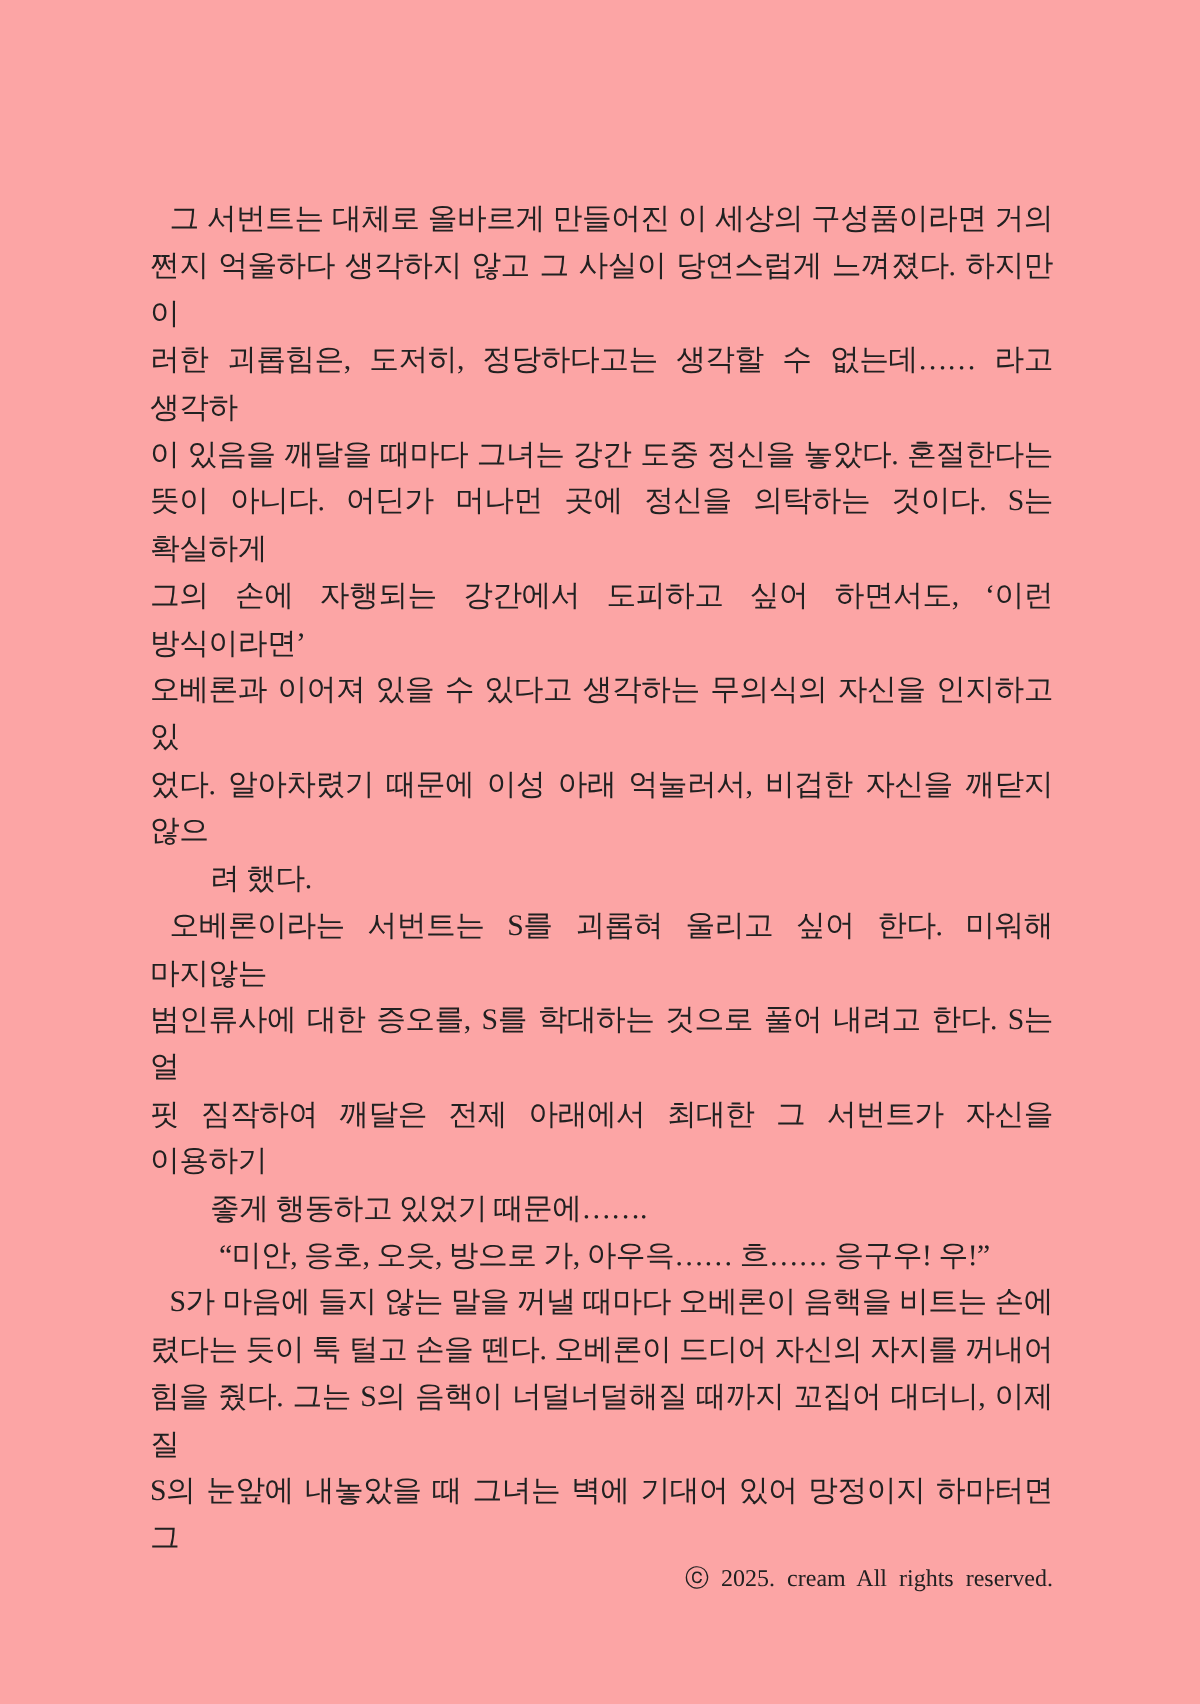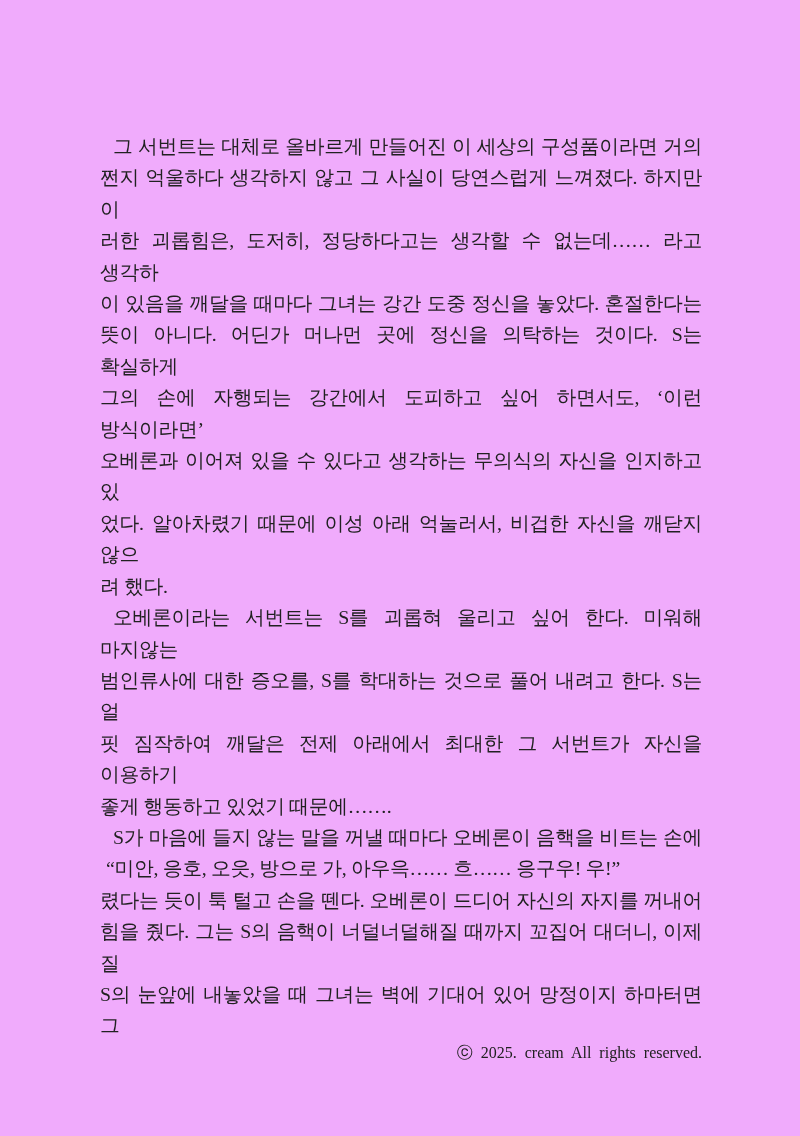--- a/index.html
+++ b/index.html
@@ -4,21 +4,21 @@
 <style>
   html, body {
     margin: 0;
     padding: 0;
     background: #ffffff;
   }
   .page {
     position: relative;
     width: 800px;
     height: 1136px;
-    background: #f0abfc;
+    background: #fca5a5;
     overflow: hidden;
     font-family: "Liberation Serif", "DejaVu Serif", serif;
     color: #212121;
   }
   .text-block {
     position: absolute;
     left: 100px;
     top: 131px;
     width: 602px;
   }
@@ -28,20 +28,21 @@
     letter-spacing: -0.3px;
     word-break: keep-all;
     overflow-wrap: normal;
     text-align: justify;
     text-align-last: justify;
     white-space: normal;
   }
   .line.flush-left {
     text-align: left;
     text-align-last: left;
+    margin-left: 40px;
   }
   .line.indent-p { text-indent: 13px; }
   .line.indent-q { text-indent: 6px; }
   .footer {
     position: absolute;
     left: 100px;
     top: 1041px;
     width: 602px;
     text-align: right;
     font-size: 16px;
@@ -61,20 +62,20 @@
       <div class="line">이 있음을 깨달을 때마다 그녀는 강간 도중 정신을 놓았다. 혼절한다는</div>
       <div class="line">뜻이 아니다. 어딘가 머나먼 곳에 정신을 의탁하는 것이다. S는 확실하게</div>
       <div class="line">그의 손에 자행되는 강간에서 도피하고 싶어 하면서도, ‘이런 방식이라면’</div>
       <div class="line">오베론과 이어져 있을 수 있다고 생각하는 무의식의 자신을 인지하고 있</div>
       <div class="line">었다. 알아차렸기 때문에 이성 아래 억눌러서, 비겁한 자신을 깨닫지 않으</div>
       <div class="line flush-left">려 했다.</div>
       <div class="line indent-p">오베론이라는 서번트는 S를 괴롭혀 울리고 싶어 한다. 미워해 마지않는</div>
       <div class="line">범인류사에 대한 증오를, S를 학대하는 것으로 풀어 내려고 한다. S는 얼</div>
       <div class="line">핏 짐작하여 깨달은 전제 아래에서 최대한 그 서번트가 자신을 이용하기</div>
       <div class="line flush-left">좋게 행동하고 있었기 때문에…….</div>
+      <div class="line indent-q flush-left">“미안, 응호, 오읏, 방으로 가, 아우윽…… 흐…… 응구우! 우!”</div>
       <div class="line indent-p">S가 마음에 들지 않는 말을 꺼낼 때마다 오베론이 음핵을 비트는 손에</div>
-      <div class="line indent-q flush-left">“미안, 응호, 오읏, 방으로 가, 아우윽…… 흐…… 응구우! 우!”</div>
       <div class="line">렸다는 듯이 툭 털고 손을 뗀다. 오베론이 드디어 자신의 자지를 꺼내어</div>
       <div class="line">힘을 줬다. 그는 S의 음핵이 너덜너덜해질 때까지 꼬집어 대더니, 이제 질</div>
       <div class="line">S의 눈앞에 내놓았을 때 그녀는 벽에 기대어 있어 망정이지 하마터면 그</div>
     </div>
   <div class="footer">ⓒ 2025. cream All rights reserved.</div>
 </div>
 
 </body></html>

